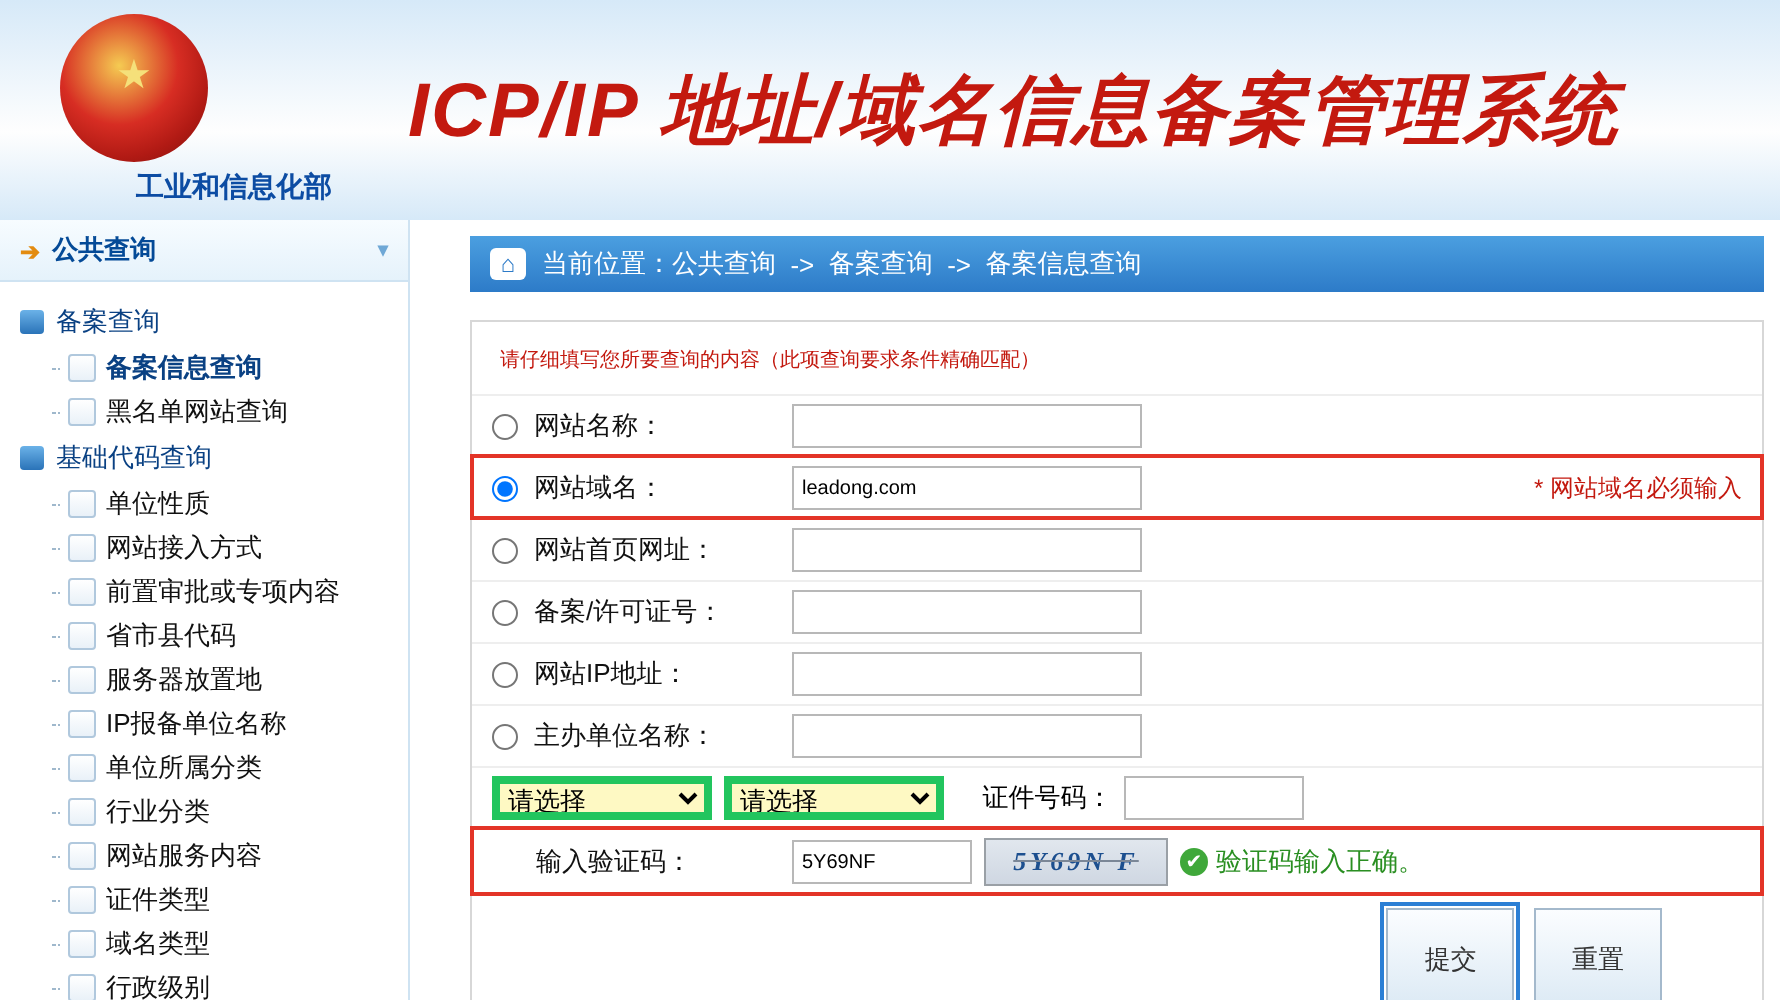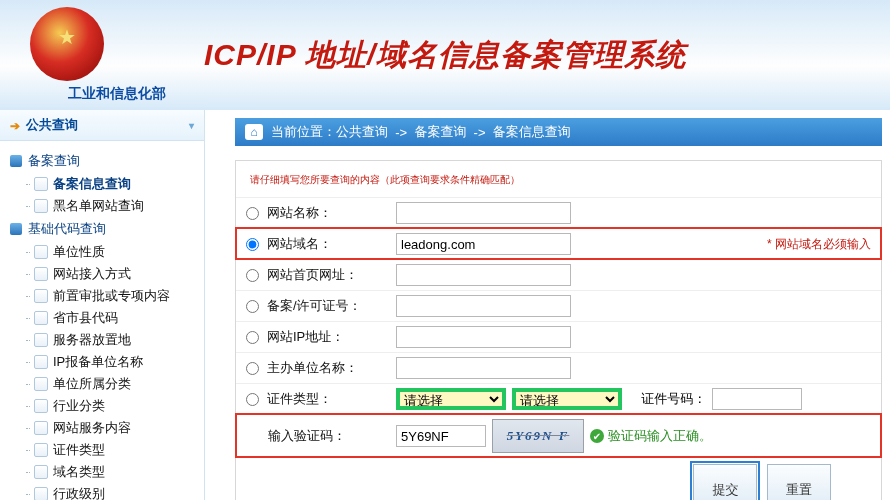--- a/index.html
+++ b/index.html
@@ -2,21 +2,21 @@
 <html><head>
 <meta charset="utf-8">
 <style>
 * { margin: 0; padding: 0; box-sizing: border-box; }
 body { font-family: "Microsoft YaHei", SimSun, Arial, sans-serif; font-size: 13px; background: #fff; width: 890px; }
 .header { background: linear-gradient(to bottom, #d6e9f8, #fefefe 60%, #d6e9f8); height: 110px; display: flex; align-items: center; padding-left: 30px; }
 .emblem { width: 74px; height: 74px; border-radius: 50%; background: radial-gradient(circle at 40% 35%, #f5cb52, #d72d23 45%, #b11a14 70%, #7a0f0a); position: relative; margin-right: 100px; display: flex; align-items: center; justify-content: center; }
 .emblem::after { content: "★"; color: #f5e07a; font-size: 20px; position: absolute; top: 18px; }
 .emblem-wrap { text-align: center; }
 .ministry { color: #0c4ca3; font-size: 14px; font-weight: bold; margin-top: 4px; }
-.title { color: #c3190f; font-size: 30px; font-weight: bold; font-style: italic; letter-spacing: 1px; }
+.title { color: #c3190f; font-size: 38px; font-weight: bold; font-style: italic; letter-spacing: 1px; }
 .main { display: flex; }
 .sidebar { width: 205px; border-right: 1px solid #cfe3f2; }
 .sidebar-hdr { background: linear-gradient(#f7fcff,#e5f2fb); border-bottom: 1px solid #cfe3f2; padding: 6px 10px; display: flex; align-items: center; color: #044a97; font-weight: bold; }
 .arrow-orange::before { content: "➔"; color: #e38b10; margin-right: 6px; font-size: 12px; }
 .chev { margin-left: auto; color: #6fa8d6; font-size: 10px; }
 .tree { padding: 8px 4px 8px 8px; }
 .tree-cat { display: flex; align-items: center; color: #0a4183; padding: 3px 0 3px 2px; cursor: pointer; }
 .tree-cat::before { content: ""; width: 12px; height: 12px; background: linear-gradient(#6bb2e8,#2a73b8); border-radius: 2px; margin-right: 6px; display: inline-block; position: relative; }
 .tree-item { display: flex; align-items: center; padding: 2px 0 2px 18px; color: #111; cursor: pointer; }
 .tree-item::before { content: ""; width: 4px; border-top: 1px dotted #9fb8cc; margin-right: 4px; }
@@ -25,25 +25,25 @@
 .content { flex: 1; padding: 8px 8px 8px 30px; }
 .crumb-bar { background: linear-gradient(#4b9fe0,#2d7bc8); color: #fff; padding: 5px 10px; display: flex; align-items: center; font-size: 13px; }
 .home-ico { width: 18px; height: 16px; background: #fff; border-radius: 3px; margin-right: 8px; display: inline-flex; align-items: center; justify-content: center; color: #2d7bc8; font-size: 12px; }
 .form-wrap { border: 1px solid #d7d7d7; margin-top: 14px; padding: 6px 0; }
 .instr { color: #c3190f; font-size: 10px; padding: 6px 10px 10px 14px; }
 .row { display: flex; align-items: center; border-top: 1px solid #eee; padding: 4px 10px; min-height: 30px; }
 .row:first-of-type { border-top: none; }
 .lbl { width: 150px; display: flex; align-items: center; color: #111; }
 .lbl input[type=radio] { margin-right: 8px; }
 .fld { flex: 1; display: flex; align-items: center; gap: 6px; }
-.fld input[type=text] { border: 1px solid #b8b8b8; padding: 2px 4px; height: 22px; width: 175px; font-size: 13px; }
+.fld input[type=text] { border: 1px solid #b8b8b8; padding: 2px 4px; height: 22px; width: 175px; font-size: 10px; }
 .fld select { border: 4px solid #22c55e; height: 22px; width: 110px; font-size: 13px; background: #fef9c3; }
 .req { color: #c3190f; margin-left: 30px; font-size: 12px; }
 .hl-red { outline: 2px solid #e33427; outline-offset: -1px; }
-.captcha-img { width: 92px; height: 34px; border: 1px solid #9aa0a6; background: linear-gradient(#e1e7ee,#cfd7e2); font-family: Georgia, serif; font-style: italic; font-weight: bold; letter-spacing: 2px; color: #1c4f8f; display: inline-flex; align-items: center; justify-content: center; text-decoration: line-through; text-decoration-color: #7b8797; }
+.captcha-img { width: 92px; height: 24px; border: 1px solid #9aa0a6; background: linear-gradient(#e1e7ee,#cfd7e2); font-family: Georgia, serif; font-style: italic; font-weight: bold; letter-spacing: 2px; color: #1c4f8f; display: inline-flex; align-items: center; justify-content: center; text-decoration: line-through; text-decoration-color: #7b8797; }
 .ok { color: #2a8f22; display: inline-flex; align-items: center; }
 .ok::before { content: "✔"; background: #3fa83a; color: #fff; border-radius: 50%; width: 14px; height: 14px; font-size: 10px; display: inline-flex; align-items: center; justify-content: center; margin-right: 4px; }
 .btns { text-align: right; padding: 6px 50px 6px 0; border-top: 1px solid #eee; }
 .btn { border: 1px solid #a4b9cc; background: linear-gradient(#fbfdff,#dbe9f4); padding: 16px 18px; margin-left: 6px; cursor: pointer; font-size: 13px; color: #333; }
 .btn.hl { outline: 2px solid #2b7fd5; outline-offset: 1px; }
 </style>
 </head>
 <body>
 
 <div class="header">
@@ -195,24 +195,20 @@
         <label class="lbl">
             <input type="radio" name="q" style="">
             <span>主办单位名称：</span>
           </label>
         <div class="fld">
             <input type="text" style="">
           </div>
       </div>
 
       <div class="row">
-        <label class="lbl">
-            <input type="radio" name="q" style="">
-            <span>证件类型：</span>
-          </label>
         <div class="fld">
           <select><option>请选择</option></select>
           <select><option>请选择</option></select>
           &nbsp;&nbsp;<span>证件号码：</span>
           <input type="text" style="width: 90px;">
         </div>
       </div>
 
       <div class="row hl-red">
         <label class="lbl" style="padding-left:22px">

